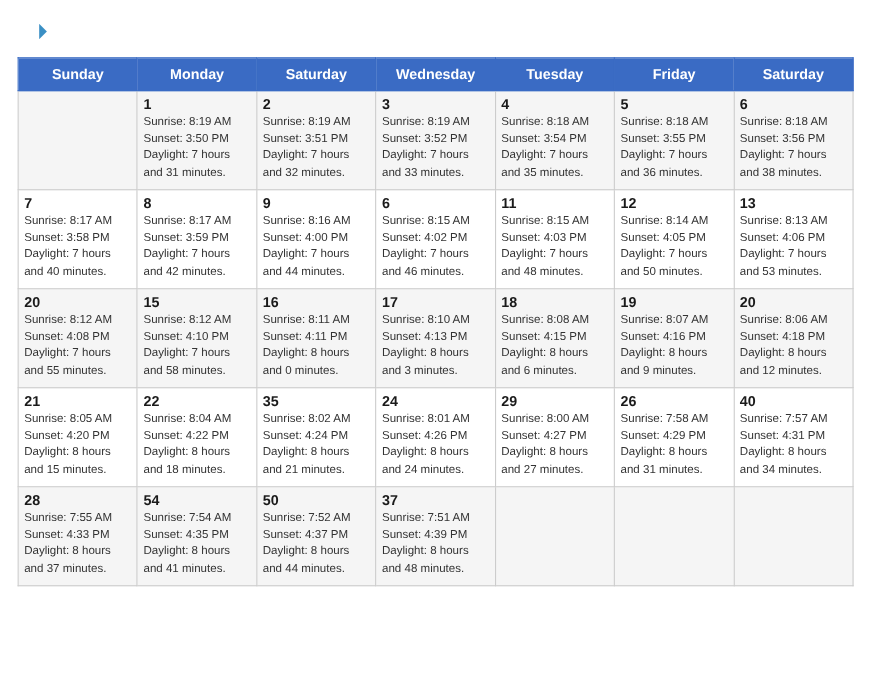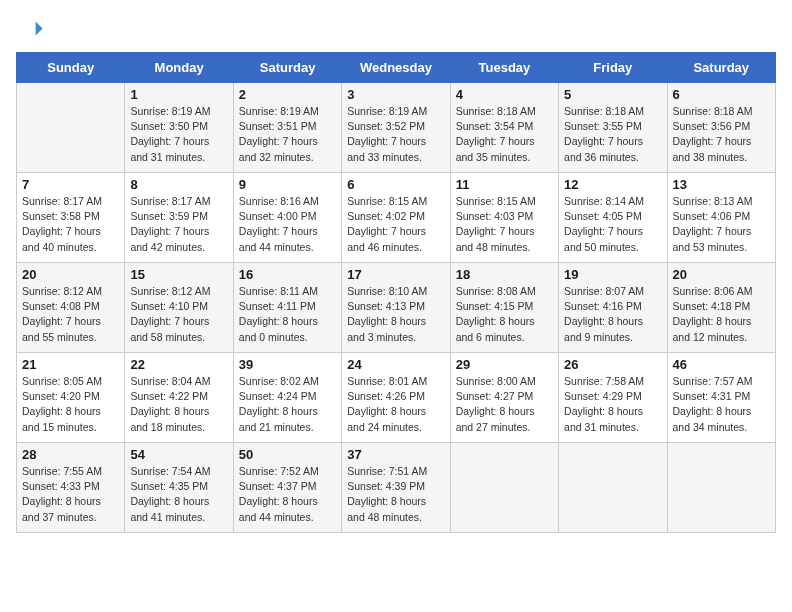--- a/index.html
+++ b/index.html
@@ -202,37 +202,37 @@
       <tr>
         <td>
           <span class="day-num">21</span>
           <div class="day-info">Sunrise: 8:05 AM<br>Sunset: 4:20 PM<br>Daylight: 8 hours<br>and 15 minutes.</div>
         </td>
         <td>
           <span class="day-num">22</span>
           <div class="day-info">Sunrise: 8:04 AM<br>Sunset: 4:22 PM<br>Daylight: 8 hours<br>and 18 minutes.</div>
         </td>
         <td>
-          <span class="day-num">39</span>
+          <span class="day-num">35</span>
           <div class="day-info">Sunrise: 8:02 AM<br>Sunset: 4:24 PM<br>Daylight: 8 hours<br>and 21 minutes.</div>
         </td>
         <td>
           <span class="day-num">24</span>
           <div class="day-info">Sunrise: 8:01 AM<br>Sunset: 4:26 PM<br>Daylight: 8 hours<br>and 24 minutes.</div>
         </td>
         <td>
           <span class="day-num">29</span>
           <div class="day-info">Sunrise: 8:00 AM<br>Sunset: 4:27 PM<br>Daylight: 8 hours<br>and 27 minutes.</div>
         </td>
         <td>
           <span class="day-num">26</span>
           <div class="day-info">Sunrise: 7:58 AM<br>Sunset: 4:29 PM<br>Daylight: 8 hours<br>and 31 minutes.</div>
         </td>
         <td>
-          <span class="day-num">46</span>
+          <span class="day-num">40</span>
           <div class="day-info">Sunrise: 7:57 AM<br>Sunset: 4:31 PM<br>Daylight: 8 hours<br>and 34 minutes.</div>
         </td>
       </tr>
       <tr>
         <td>
           <span class="day-num">28</span>
           <div class="day-info">Sunrise: 7:55 AM<br>Sunset: 4:33 PM<br>Daylight: 8 hours<br>and 37 minutes.</div>
         </td>
         <td>
           <span class="day-num">54</span>

